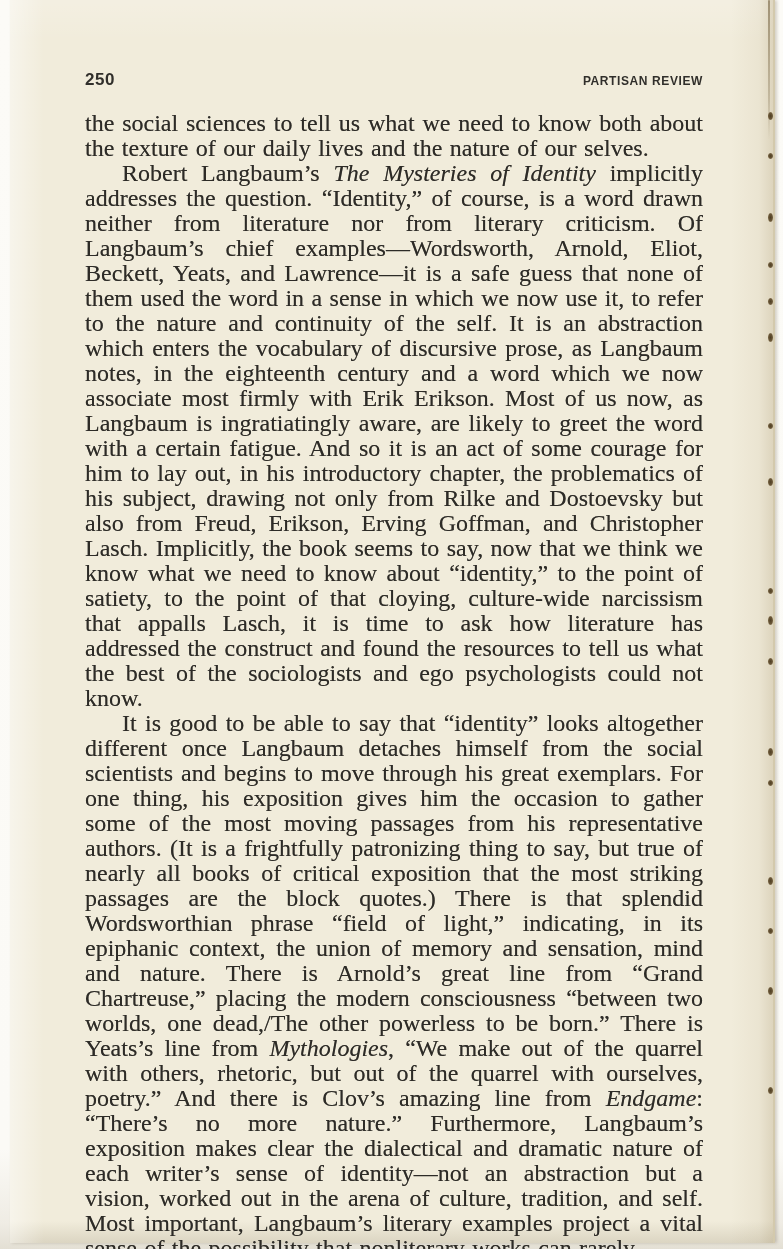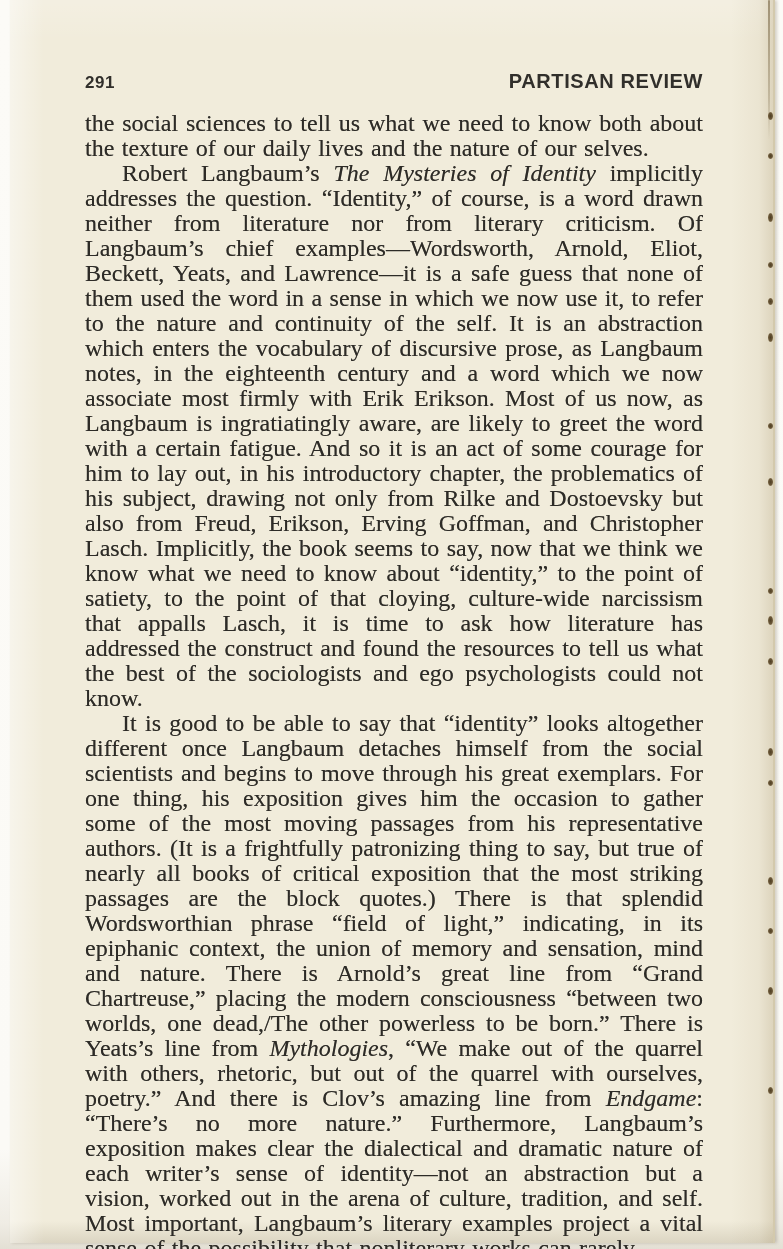--- a/index.html
+++ b/index.html
@@ -52,21 +52,21 @@
     font-family: "Liberation Sans", sans-serif;
     font-weight: 700;
     color: #312f2b;
     height: 20px;
   }
   .running-head .page-num {
     font-size: 17px;
     letter-spacing: 0.5px;
   }
   .running-head .journal {
-    font-size: 20px;
+    font-size: 12px;
     letter-spacing: 0.6px;
   }
   .body-text {
     margin-top: 21px;
     color: #2d2b27;
     font-size: 24px;
     line-height: 25px;
     text-align: justify;
     word-spacing: 0.06em;
     text-shadow: 0 0 0.4px rgba(45,43,39,0.55);
@@ -89,21 +89,21 @@
 </style>
 </head>
 <body>
 
 <div class="scan">
   <div class="page">
     <div class="crease"></div>
 
     <div class="content">
       <div class="running-head">
-        <span class="page-num">291</span>
+        <span class="page-num">250</span>
         <span class="journal">PARTISAN REVIEW</span>
       </div>
 
       <div class="body-text">
           <p class=""><span>the social sciences to tell us what we need to know both about the texture of our daily lives and the nature of our selves.</span></p>
           <p class="indent"><span>Robert Langbaum’s </span><em>The Mysteries of Identity</em><span> implicitly addresses the question. “Identity,” of course, is a word drawn neither from literature nor from literary criticism. Of Langbaum’s chief examples—Wordsworth, Arnold, Eliot, Beckett, Yeats, and Lawrence—it is a safe guess that none of them used the word in a sense in which we now use it, to refer to the nature and continuity of the self. It is an abstraction which enters the vocabulary of discursive prose, as Langbaum notes, in the eighteenth century and a word which we now associate most firmly with Erik Erikson. Most of us now, as Langbaum is ingratiatingly aware, are likely to greet the word with a certain fatigue. And so it is an act of some courage for him to lay out, in his introductory chapter, the problematics of his subject, drawing not only from Rilke and Dostoevsky but also from Freud, Erikson, Erving Goffman, and Christopher Lasch. Implicitly, the book seems to say, now that we think we know what we need to know about “identity,” to the point of satiety, to the point of that cloying, culture-wide narcissism that appalls Lasch, it is time to ask how literature has addressed the construct and found the resources to tell us what the best of the sociologists and ego psychologists could not know.</span></p>
           <p class="indent"><span>It is good to be able to say that “identity” looks altogether different once Langbaum detaches himself from the social scientists and begins to move through his great exemplars. For one thing, his exposition gives him the occasion to gather some of the most moving passages from his representative authors. (It is a frightfully patronizing thing to say, but true of nearly all books of critical exposition that the most striking passages are the block quotes.) There is that splendid Wordsworthian phrase “field of light,” indicating, in its epiphanic context, the union of memory and sensation, mind and nature. There is Arnold’s great line from “Grand Chartreuse,” placing the modern consciousness “between two worlds, one dead,/The other powerless to be born.” There is Yeats’s line from </span><em>Mythologies</em><span>, “We make out of the quarrel with others, rhetoric, but out of the quarrel with ourselves, poetry.” And there is Clov’s amazing line from </span><em>Endgame</em><span>: “There’s no more nature.” Furthermore, Langbaum’s exposition makes clear the dialectical and dramatic nature of each writer’s sense of identity—not an abstraction but a vision, worked out in the arena of culture, tradition, and self. Most important, Langbaum’s literary examples project a vital sense of the possibility that nonliterary works can rarely</span></p>
         </div>
     </div>
 

